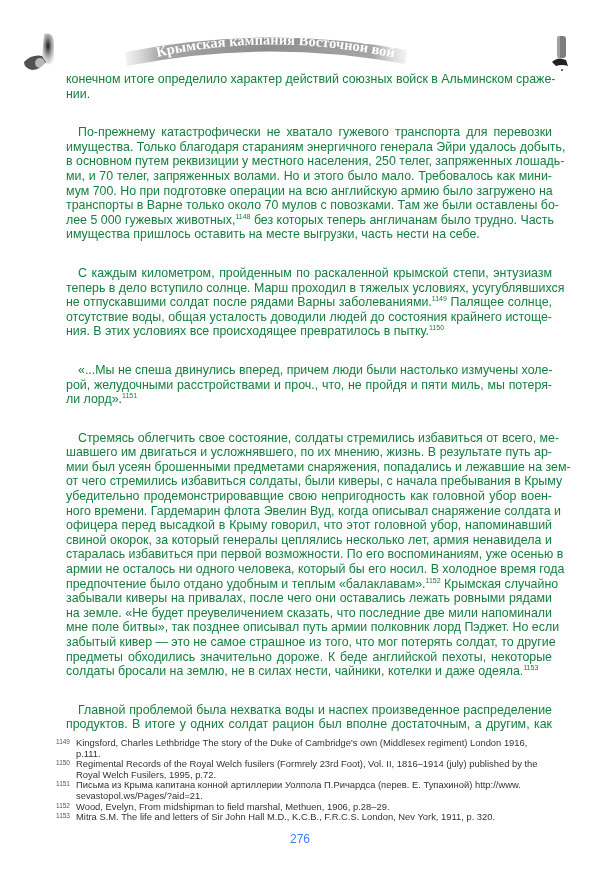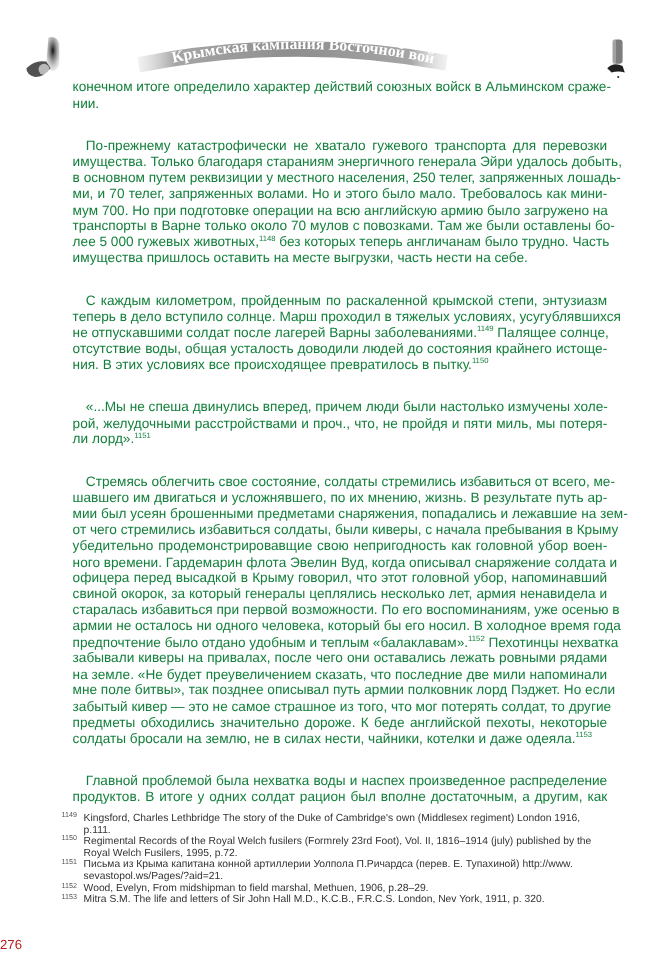--- a/index.html
+++ b/index.html
@@ -23,22 +23,22 @@
   .line.indent { padding-left: 12px; margin-top: 24px; }
   sup { font-size: 7px; line-height: 0; vertical-align: 5px; }
 
   .footnotes {
     position: absolute; left: 56px; top: 738px; width: 500px;
     font-family: "Liberation Sans", sans-serif; font-size: 9.4px; line-height: 10.6px; color: #333;
   }
   .fn { position: relative; padding-left: 20px; }
   .fn-num { position: absolute; left: 0; top: 0; font-size: 6.5px; line-height: 8px; color: #555; }
   .page-number {
-    position: absolute; left: 0; width: 600px; top: 852px; 
-    font-family: "Liberation Sans", sans-serif; font-size: 12px; color: #b91c1c;
+    position: absolute; left: 0; width: 600px; top: 832px; text-align: center;
+    font-family: "Liberation Sans", sans-serif; font-size: 12px; color: #3b82f6;
   }
 </style>
 </head>
 <body>
 
 <div class="header">
   <div class="cannon-left">
     <svg viewBox="0 0 50 45" width="50" height="45">
       <defs>
         <radialGradient id="gl" cx="50%" cy="40%" r="60%">
@@ -87,37 +87,37 @@
     <span class="line indent"><span>По-прежнему катастрофически не хватало гужевого транспорта для перевозки</span></span>
     <span class="line"><span>имущества. Только благодаря стараниям энергичного генерала Эйри удалось добыть,</span></span>
     <span class="line"><span>в основном путем реквизиции у местного населения, 250 телег, запряженных лошадь-</span></span>
     <span class="line"><span>ми, и 70 телег, запряженных волами. Но и этого было мало. Требовалось как мини-</span></span>
     <span class="line"><span>мум 700. Но при подготовке операции на всю английскую армию было загружено на</span></span>
     <span class="line"><span>транспорты в Варне только около 70 мулов с повозками. Там же были оставлены бо-</span></span>
     <span class="line"><span>лее 5 000 гужевых животных,</span><sup>1148</sup><span> без которых теперь англичанам было трудно. Часть</span></span>
     <span class="line last"><span>имущества пришлось оставить на месте выгрузки, часть нести на себе.</span></span>
     <span class="line indent"><span>С каждым километром, пройденным по раскаленной крымской степи, энтузиазм</span></span>
     <span class="line"><span>теперь в дело вступило солнце. Марш проходил в тяжелых условиях, усугублявшихся</span></span>
-    <span class="line"><span>не отпускавшими солдат после лагерей Варны заболеваниями.</span><sup>1149</sup><span> Палящее солнце,</span></span>
+    <span class="line"><span>не отпускавшими солдат после рядами Варны заболеваниями.</span><sup>1149</sup><span> Палящее солнце,</span></span>
     <span class="line"><span>отсутствие воды, общая усталость доводили людей до состояния крайнего истоще-</span></span>
     <span class="line last"><span>ния. В этих условиях все происходящее превратилось в пытку.</span><sup>1150</sup></span>
     <span class="line indent"><span>«...Мы не спеша двинулись вперед, причем люди были настолько измучены холе-</span></span>
     <span class="line"><span>рой, желудочными расстройствами и проч., что, не пройдя и пяти миль, мы потеря-</span></span>
     <span class="line last"><span>ли лорд».</span><sup>1151</sup></span>
     <span class="line indent"><span>Стремясь облегчить свое состояние, солдаты стремились избавиться от всего, ме-</span></span>
     <span class="line"><span>шавшего им двигаться и усложнявшего, по их мнению, жизнь. В результате путь ар-</span></span>
     <span class="line"><span>мии был усеян брошенными предметами снаряжения, попадались и лежавшие на зем-</span></span>
     <span class="line"><span>от чего стремились избавиться солдаты, были киверы, с начала пребывания в Крыму</span></span>
     <span class="line"><span>убедительно продемонстрировавщие свою непригодность как головной убор воен-</span></span>
     <span class="line"><span>ного времени. Гардемарин флота Эвелин Вуд, когда описывал снаряжение солдата и</span></span>
     <span class="line"><span>офицера перед высадкой в Крыму говорил, что этот головной убор, напоминавший</span></span>
     <span class="line"><span>свиной окорок, за который генералы цеплялись несколько лет, армия ненавидела и</span></span>
     <span class="line"><span>старалась избавиться при первой возможности. По его воспоминаниям, уже осенью в</span></span>
     <span class="line"><span>армии не осталось ни одного человека, который бы его носил. В холодное время года</span></span>
-    <span class="line"><span>предпочтение было отдано удобным и теплым «балаклавам».</span><sup>1152</sup><span> Пехотинцы нехватка</span></span>
+    <span class="line"><span>предпочтение было отдано удобным и теплым «балаклавам».</span><sup>1152</sup><span> Крымская случайно</span></span>
     <span class="line"><span>забывали киверы на привалах, после чего они оставались лежать ровными рядами</span></span>
     <span class="line"><span>на земле. «Не будет преувеличением сказать, что последние две мили напоминали</span></span>
     <span class="line"><span>мне поле битвы», так позднее описывал путь армии полковник лорд Пэджет. Но если</span></span>
     <span class="line"><span>забытый кивер — это не самое страшное из того, что мог потерять солдат, то другие</span></span>
     <span class="line"><span>предметы обходились значительно дороже. К беде английской пехоты, некоторые</span></span>
     <span class="line last"><span>солдаты бросали на землю, не в силах нести, чайники, котелки и даже одеяла.</span><sup>1153</sup></span>
     <span class="line indent"><span>Главной проблемой была нехватка воды и наспех произведенное распределение</span></span>
     <span class="line"><span>продуктов. В итоге у одних солдат рацион был вполне достаточным, а другим, как</span></span>
   </div>
 

